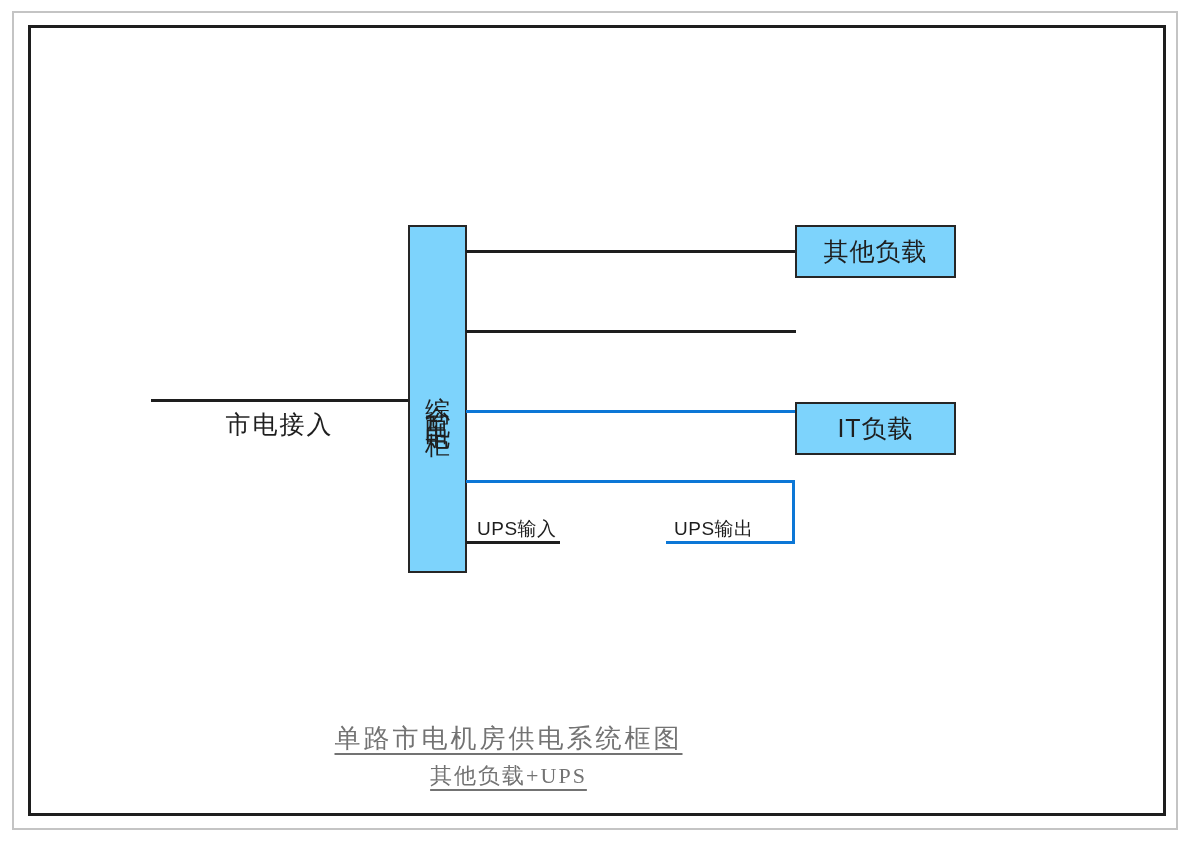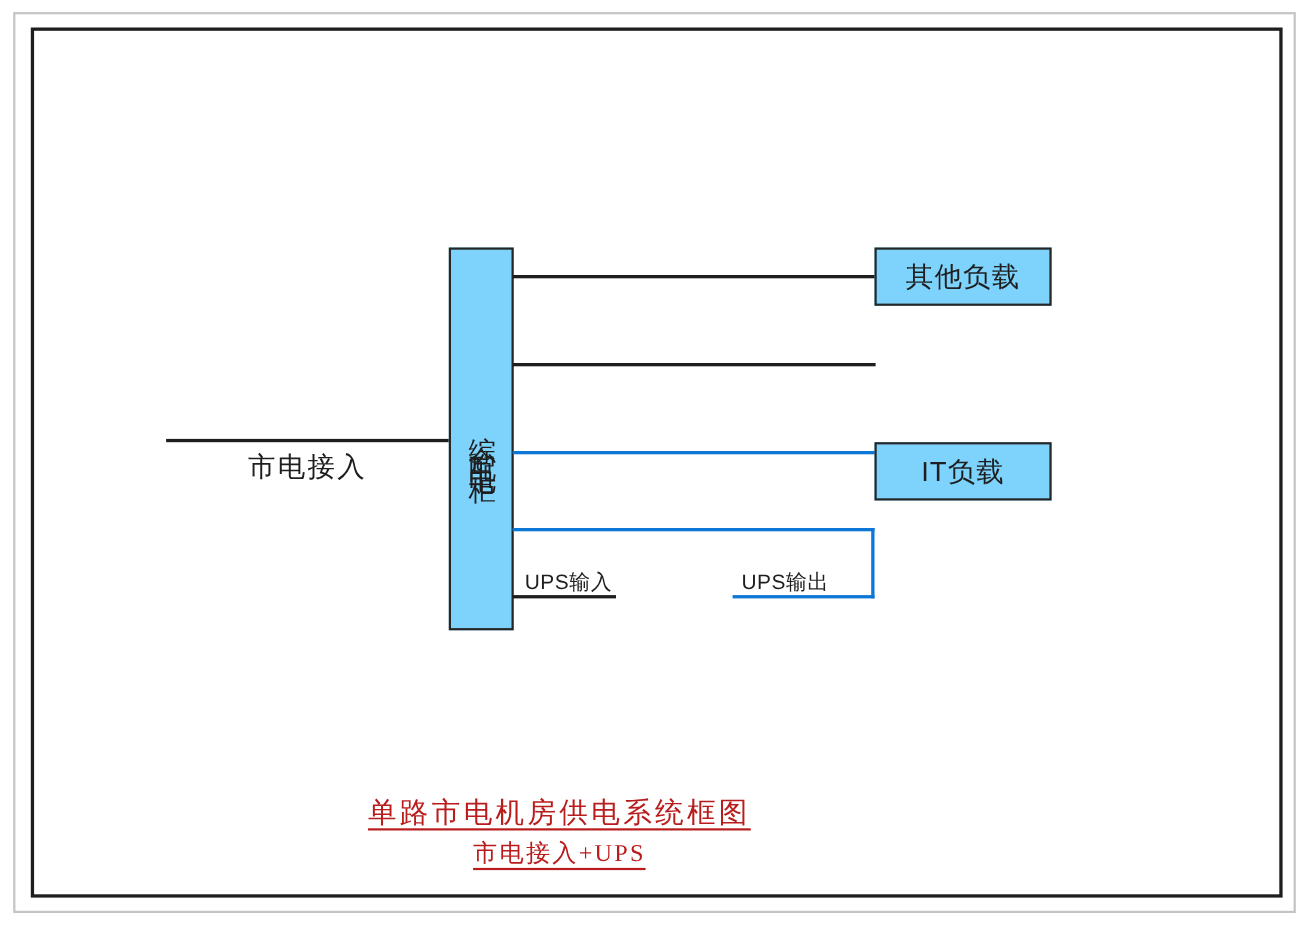--- a/index.html
+++ b/index.html
@@ -61,21 +61,21 @@
     letter-spacing: 0.5px;
   }
   .caption {
     position: absolute;
     left: 0; width: 1017px;
     text-align: center;
     font-family: "Liberation Serif", "DejaVu Serif", serif;
     text-decoration: underline;
     text-underline-offset: 6px;
     text-decoration-thickness: 2px;
-    color: #b91c1c;
+    color: #737373;
   }
   .caption-1 { top: 721px; font-size: 26px; letter-spacing: 3px; }
   .caption-2 { top: 761px; font-size: 22px; letter-spacing: 2px; }
 </style>
 </head>
 <body>
 
 <div class="canvas">
 
   <div class="frame-outer"></div>
@@ -102,15 +102,15 @@
     <span>其他负载</span>
   </div>
   <div class="box load-box" style="top:382px; height:53px;margin-top:20px;">
     <span>IT负载</span>
   </div>
 
   <div class="small-label" style="left:477px; top:516px;">UPS输入</div>
   <div class="small-label" style="left:674px; top:516px;">UPS输出</div>
 
   <div class="caption caption-1">单路市电机房供电系统框图</div>
-  <div class="caption caption-2">市电接入+UPS</div>
+  <div class="caption caption-2">其他负载+UPS</div>
 
 </div>
 
 </body></html>

